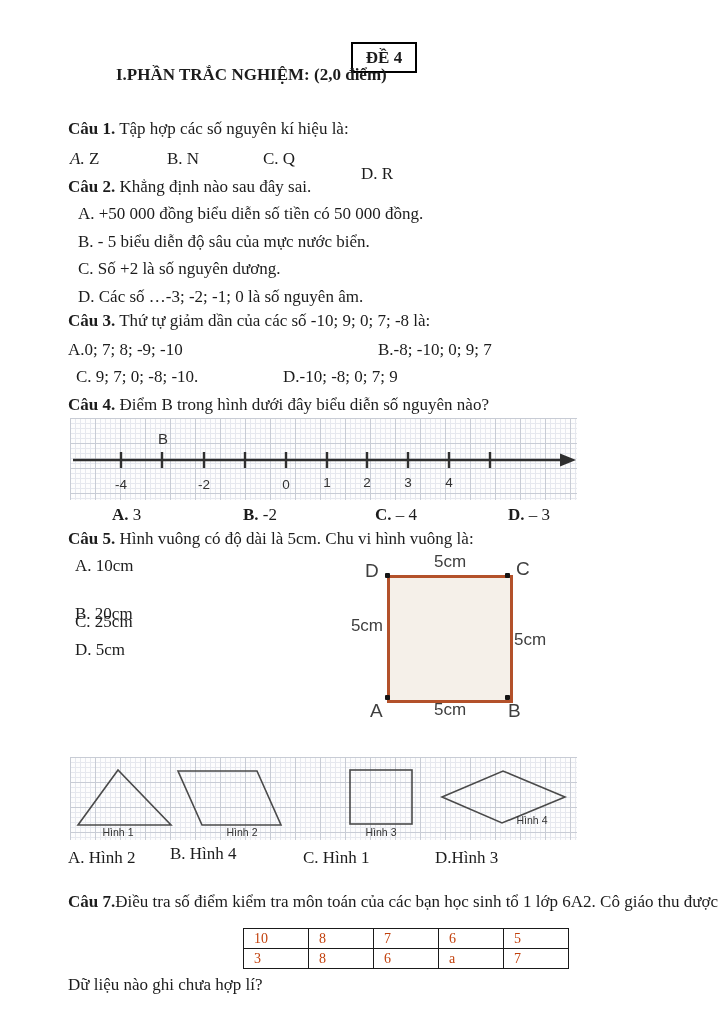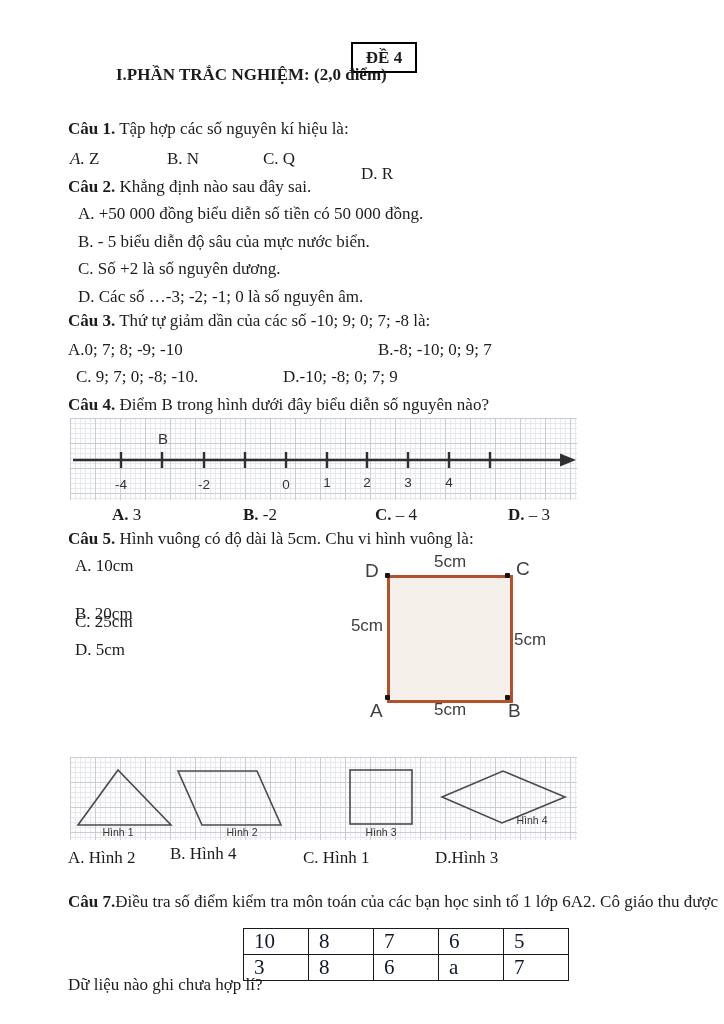--- a/index.html
+++ b/index.html
@@ -24,21 +24,21 @@
       linear-gradient(to right, #e6e8ee 1px, transparent 1px),
       linear-gradient(to bottom, #e6e8ee 1px, transparent 1px);
     background-size:25px 25px,25px 25px,5px 5px,5px 5px;
   }
   .fig-label{font-family:"Liberation Sans", sans-serif;color:#3f3f3f;}
   .sq-square{position:absolute;left:57px;top:25px;width:120px;height:122px;border:3px solid #b3512a;background:#f5f0e9;}
   .dot{position:absolute;width:5px;height:5px;background:#141414;border-radius:1px;}
   .q7-table{position:absolute;left:243px;top:928px;border-collapse:collapse;}
   .q7-table td{
     border:1.5px solid #1a1a1a;width:54px;height:19px;
-    font-family:"Liberation Serif", serif;font-size:21px;color:#0f172a;
+    font-family:"Liberation Serif", serif;font-size:14px;color:#c2410c;
     padding:0 0 0 10px;vertical-align:middle;
   }
   svg text{font-family:"Liberation Sans", sans-serif;fill:#333;}
 </style>
 </head>
 <body>
 
 <div class="page">
 
   <div class="title-box">

